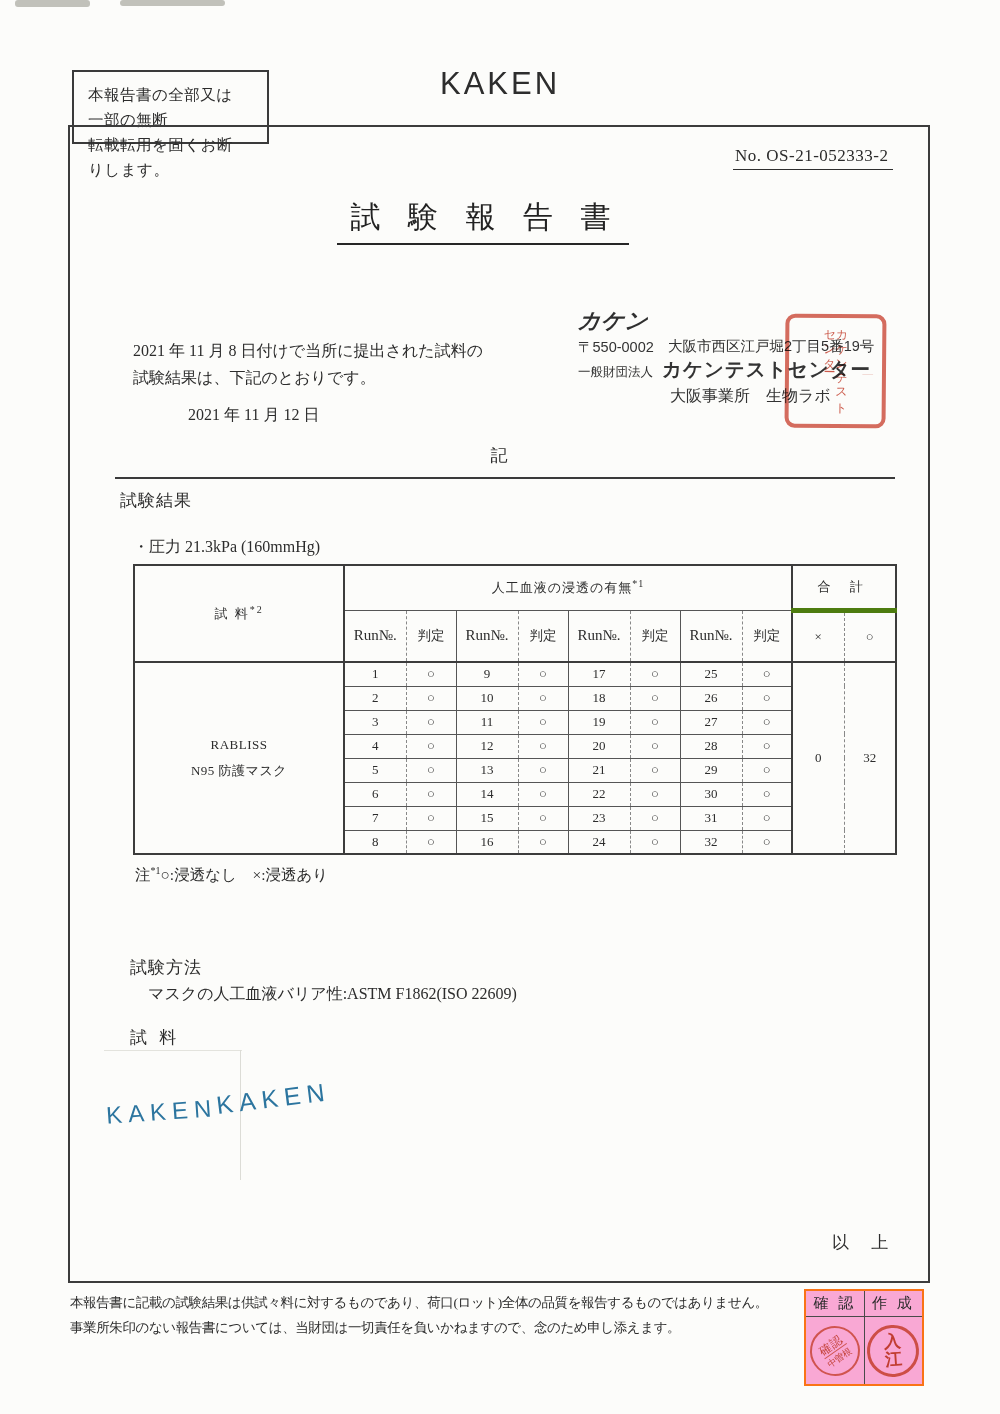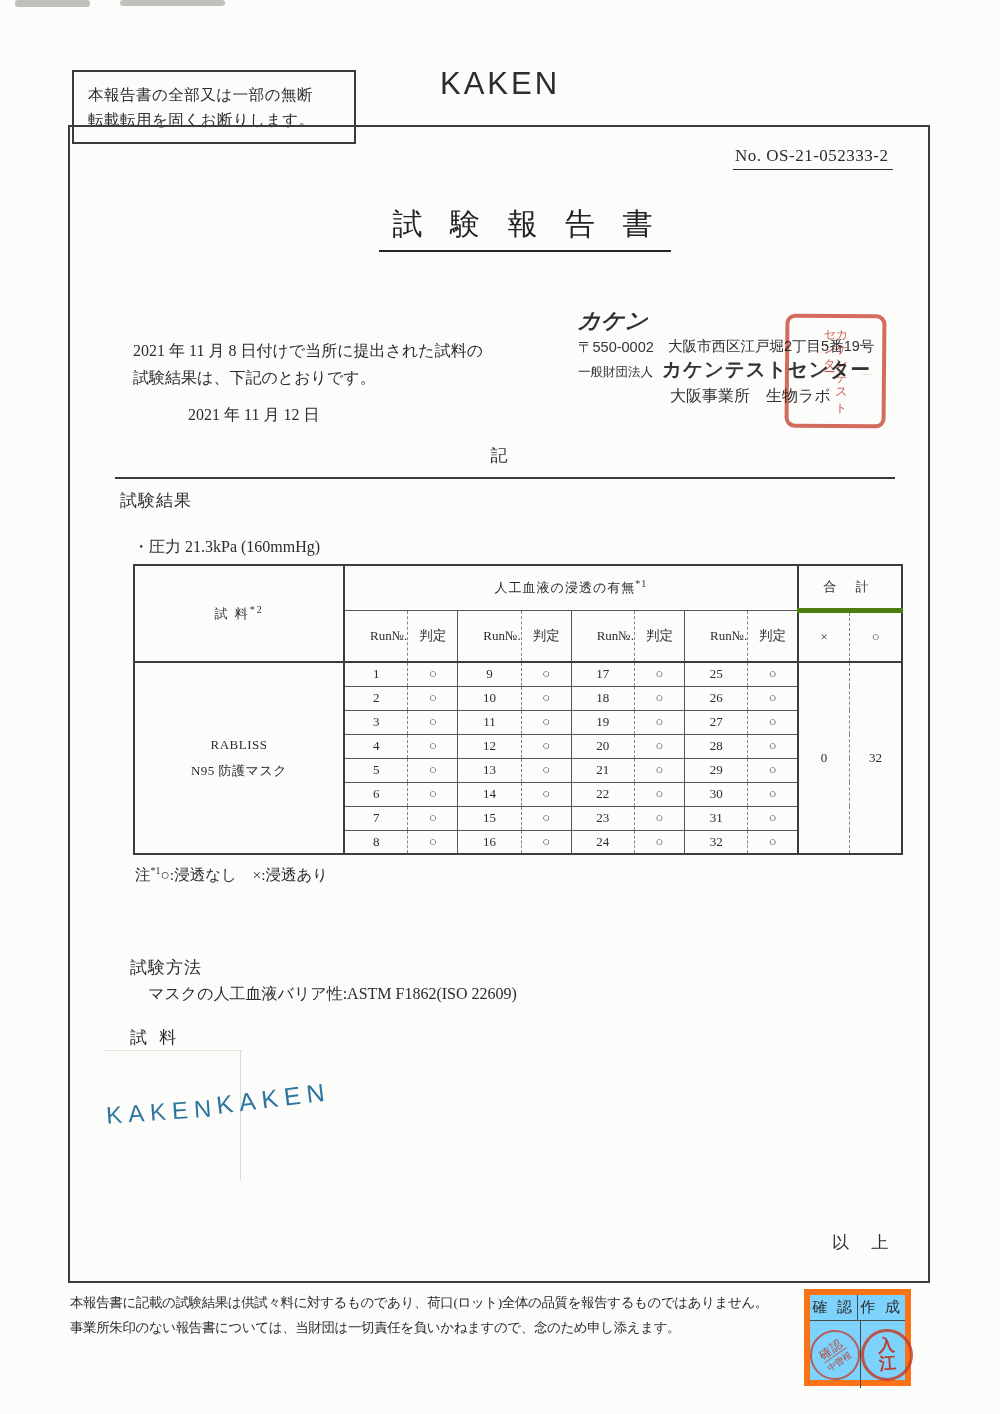--- a/index.html
+++ b/index.html
@@ -5,37 +5,37 @@
   html,body{margin:0;padding:0;background:#e9e9e6;}
   .paper{
     position:relative; width:1000px; height:1414px; margin:0 auto;
     background:#fcfcfa; overflow:hidden;
     font-family:"Liberation Serif","DejaVu Serif",serif; color:#2c2c2c;
   }
   .abs{position:absolute;}
   
   .artifact{background:#8f8f85;opacity:.55;border-radius:3px;}
   .notice-box{
-    left:72px; top:70px; width:284px; height:74px;
+    left:72px; top:70px; width:197px; height:74px;
     border:2px solid #3a3a3a; box-sizing:border-box;
     padding:10px 20px 0 14px; font-size:15.5px; line-height:25px; letter-spacing:.5px;
   }
   .kaken-logo{
     left:440px; top:66px; font-family:"Liberation Sans","DejaVu Sans",sans-serif;
     font-size:31px; font-weight:300; letter-spacing:3px; color:#2d2d2d;
   }
   .main-box{
     left:68px; top:125px; width:862px; height:1158px;
     border:2px solid #3c3c3c; box-sizing:border-box;
   }
   .report-no{
     left:733px; top:146px; font-size:17px; letter-spacing:.5px;
     border-bottom:1.5px solid #2e2e2e; padding:0 4px 3px 2px;
   }
-  .title-wrap{left:68px; top:204px; width:829px; text-align:center;margin-left:42px;}
+  .title-wrap{left:68px; top:197px; width:829px; text-align:center;}
   .title{
     display:inline-block; font-size:30px; letter-spacing:10px; color:#222;
     border-bottom:2px solid #262626; padding:0 8px 5px 14px;
   }
   
   .info{left:113px; top:253px; font-size:16.5px; line-height:27.5px;}
   .info .lbl{display:inline-block; width:82px;}
   .info .val{margin-left:8px;}
   .intro{left:133px; top:337px; font-size:16px; line-height:27px;}
   .date-line{left:188px; top:405px; font-size:16px;}
@@ -71,21 +71,21 @@
   table.results td{padding:0; text-align:center; vertical-align:middle; font-size:13px; color:#2c2c2c;}
   tr.h1{height:45px;} tr.h2{height:52px;}
   tbody tr{height:24px;}
   .c-sample{font-size:16.5px; letter-spacing:2px; border-bottom:2px solid #3c3c3c;}
   .c-perm{font-size:17px; letter-spacing:1px; border-left:2px solid #3c3c3c; border-bottom:1px solid #555;}
   .c-total{font-size:18px; letter-spacing:8px; border-left:2px solid #3c3c3c; border-bottom:5px solid #4d7c0f;}
   td.run{border-left:1px solid #555;}
   td.run.sec{border-left:2px solid #3c3c3c;}
   td.jud{border-left:1px dashed #888;}
   tr.h2 td{border-bottom:2px solid #3c3c3c;}
-  tr.h2 td.run{font-size:13px; letter-spacing:0;padding-left:25px;}
+  tr.h2 td.run{font-size:15px; letter-spacing:0;}
   tr.h2 td.jud{font-size:13.5px;}
   td.tx{border-left:2px solid #3c3c3c; font-size:14px;}
   td.to{border-left:1px dashed #888; font-size:14px;}
   tbody tr + tr td{border-top:1px solid #555;}
   td.sample-cell{font-size:15.5px; line-height:26px; letter-spacing:.5px; border-top:none;}
   td.total-x{border-left:2px solid #3c3c3c; font-size:14px;}
   td.total-o{border-left:1px dashed #888; font-size:14px;}
   sup{font-size:10px;}
   
   .notes{left:135px; top:858px; font-size:15.5px; line-height:26px;}
@@ -97,22 +97,22 @@
   .kstamp{
     font-family:"Liberation Sans","DejaVu Sans",sans-serif; color:#1b6a98;
     letter-spacing:6px; opacity:.92; font-weight:500;
   }
   .kstamp1{left:106px; top:1098px; font-size:24px; transform:rotate(-4deg);}
   .kstamp2{left:216px; top:1084px; font-size:25px; transform:rotate(-7deg);}
   .closing{left:832px; top:1231px; font-size:17px; letter-spacing:9px;}
   
   .footer-text{left:70px; top:1290px; font-size:13.5px; line-height:25px; letter-spacing:-.4px; white-space:nowrap;}
   .stamp-table{
-    left:804px; top:1289px; width:107px; height:97px;
-    border:6px solid #f97316; box-sizing:border-box; background:#7dd3fc;
+    left:804px; top:1289px; width:120px; height:97px;
+    border:2px solid #f97316; box-sizing:border-box; background:#f9a8d4;
   }
   .stamp-table .hd{
     display:flex; height:26px; border-bottom:1px solid #4a4a4a; box-sizing:border-box;
   }
   .stamp-table .hd div{
     flex:1; text-align:center; font-size:15px; letter-spacing:3px; line-height:25px;
   }
   .stamp-table .hd div + div{border-left:1px solid #4a4a4a;}
   .stamp-table .bd{display:flex; height:67px;}
   .stamp-table .bd div.cell{flex:1; display:flex; align-items:center; justify-content:center;}

